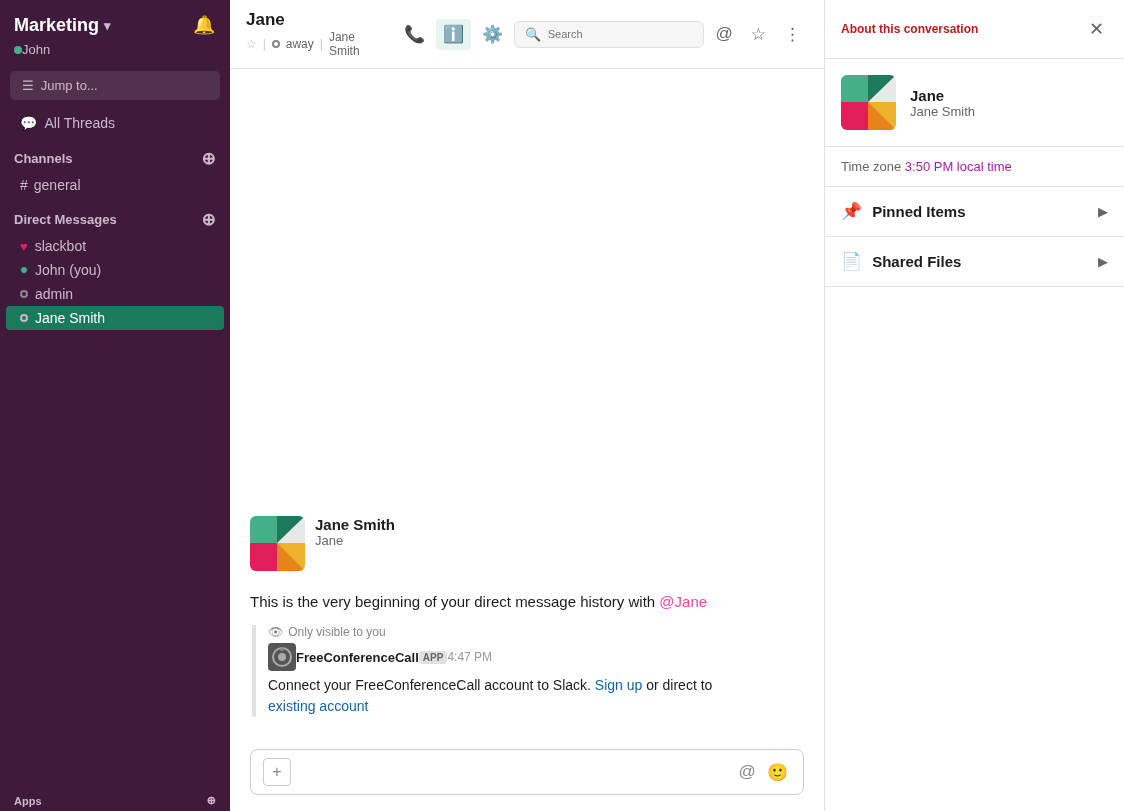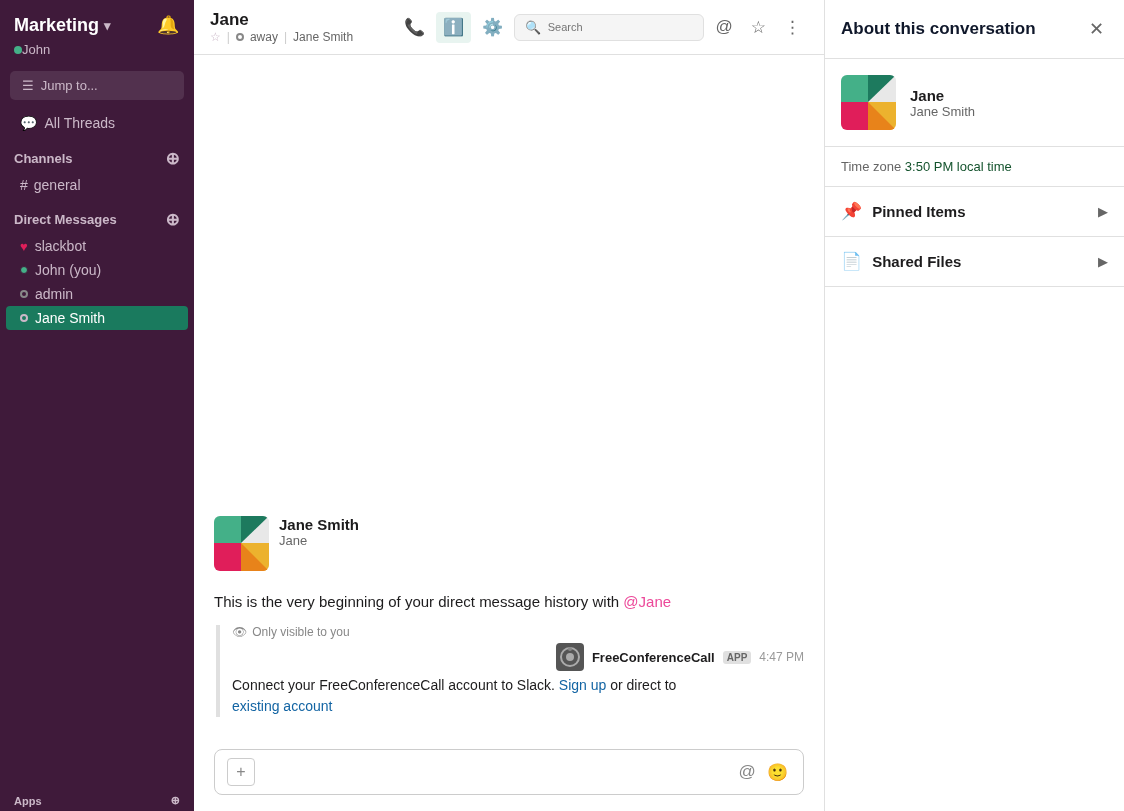--- a/index.html
+++ b/index.html
@@ -1,20 +1,20 @@
 <!DOCTYPE html>
 <html><head>
   <meta charset="utf-8">
   <style>
     * { box-sizing: border-box; margin: 0; padding: 0; }
     body { font-family: -apple-system, BlinkMacSystemFont, 'Segoe UI', sans-serif; display: flex; height: 811px; width: 1124px; overflow: hidden; background: #fff; }
 
     
     #sidebar {
-      width: 194px;
+      width: 230px;
       background: #3f1a3a;
       color: #cbb8c8;
       display: flex;
       flex-direction: column;
       flex-shrink: 0;
       height: 100%;
     }
     #sidebar-header {
       display: flex;
       align-items: center;
@@ -240,23 +240,21 @@
       display: flex;
       align-items: center;
       gap: 5px;
       font-size: 12px;
       color: #888;
       margin-bottom: 4px;
     }
     .bot-header {
       display: flex;
       align-items: center;
-      gap: 8px;
       margin-bottom: 4px;
-      justify-content: flex-end;
     }
     .bot-name { font-size: 13px; font-weight: 700; color: #1d1c1d; }
     .bot-badge {
       background: #e0e0e0;
       color: #666;
       font-size: 10px;
       font-weight: 600;
       padding: 1px 4px;
       border-radius: 3px;
     }
@@ -317,23 +315,23 @@
       flex-shrink: 0;
     }
     #right-panel-header {
       display: flex;
       align-items: center;
       justify-content: space-between;
       padding: 16px 16px;
       border-bottom: 1px solid #e0e0e0;
     }
     #right-panel-title {
-      font-size: 17px;
+      font-size: 12px;
       font-weight: 700;
-      color: #0f172a;
+      color: #b91c1c;
     }
     #close-panel-btn {
       background: none;
       border: none;
       cursor: pointer;
       color: #666;
       font-size: 18px;
       padding: 2px 4px;
     }
 
@@ -353,21 +351,21 @@
     }
     .profile-name { font-size: 15px; font-weight: 700; color: #1d1c1d; }
     .profile-fullname { font-size: 13px; color: #666; }
 
     #timezone-section {
       padding: 12px 16px;
       font-size: 13px;
       color: #666;
       border-bottom: 1px solid #e0e0e0;
     }
-    .timezone-time { color: #14532d; font-weight: 500; }
+    .timezone-time { color: #a21caf; font-weight: 500; }
 
     .panel-section {
       display: flex;
       align-items: center;
       justify-content: space-between;
       padding: 14px 16px;
       border-bottom: 1px solid #e0e0e0;
       cursor: pointer;
     }
     .panel-section-left {

